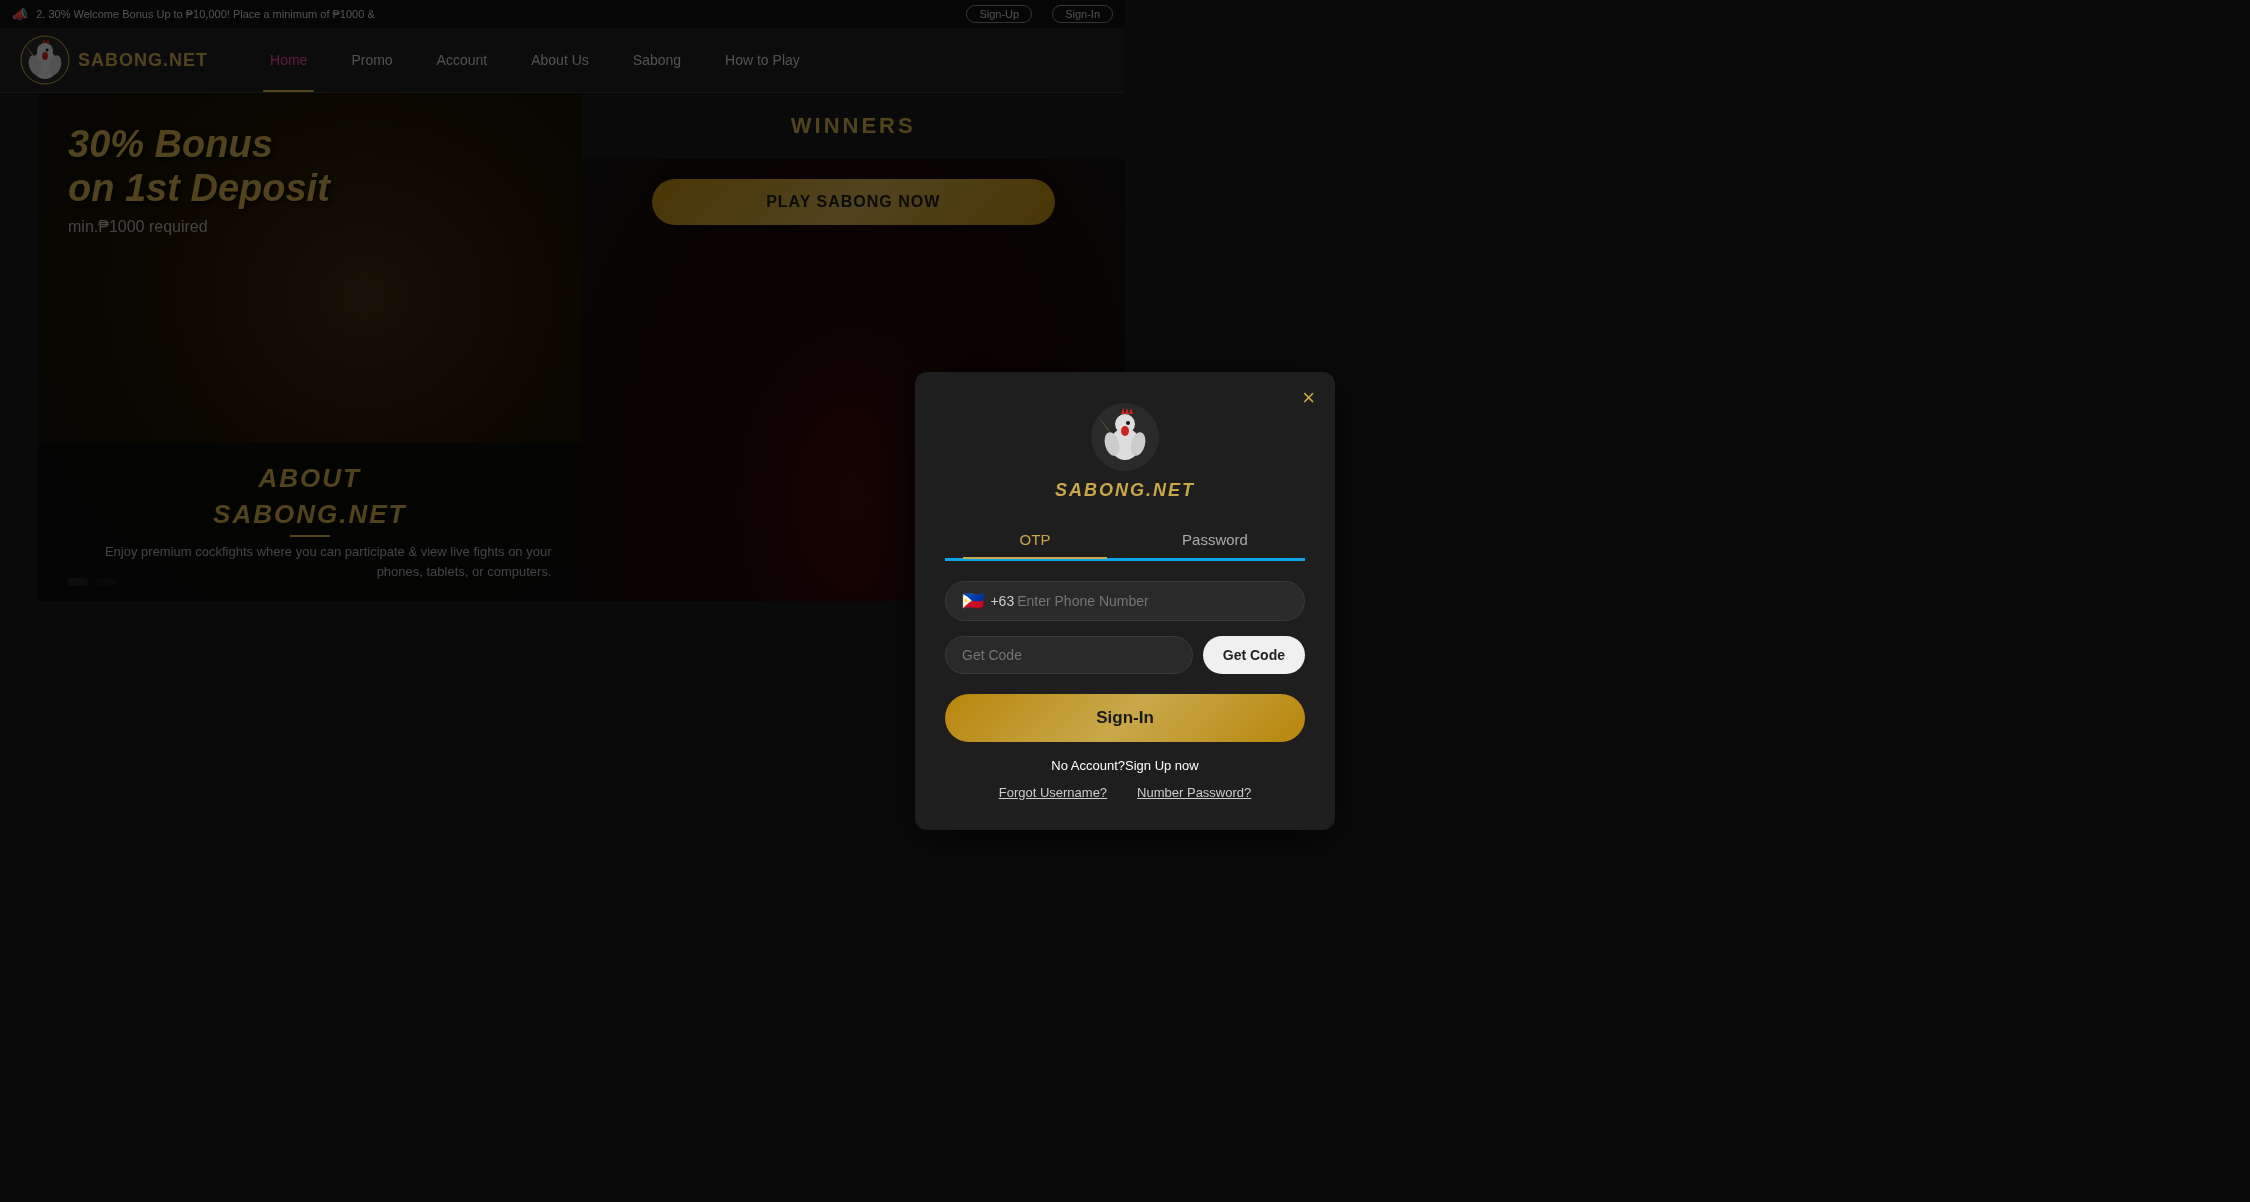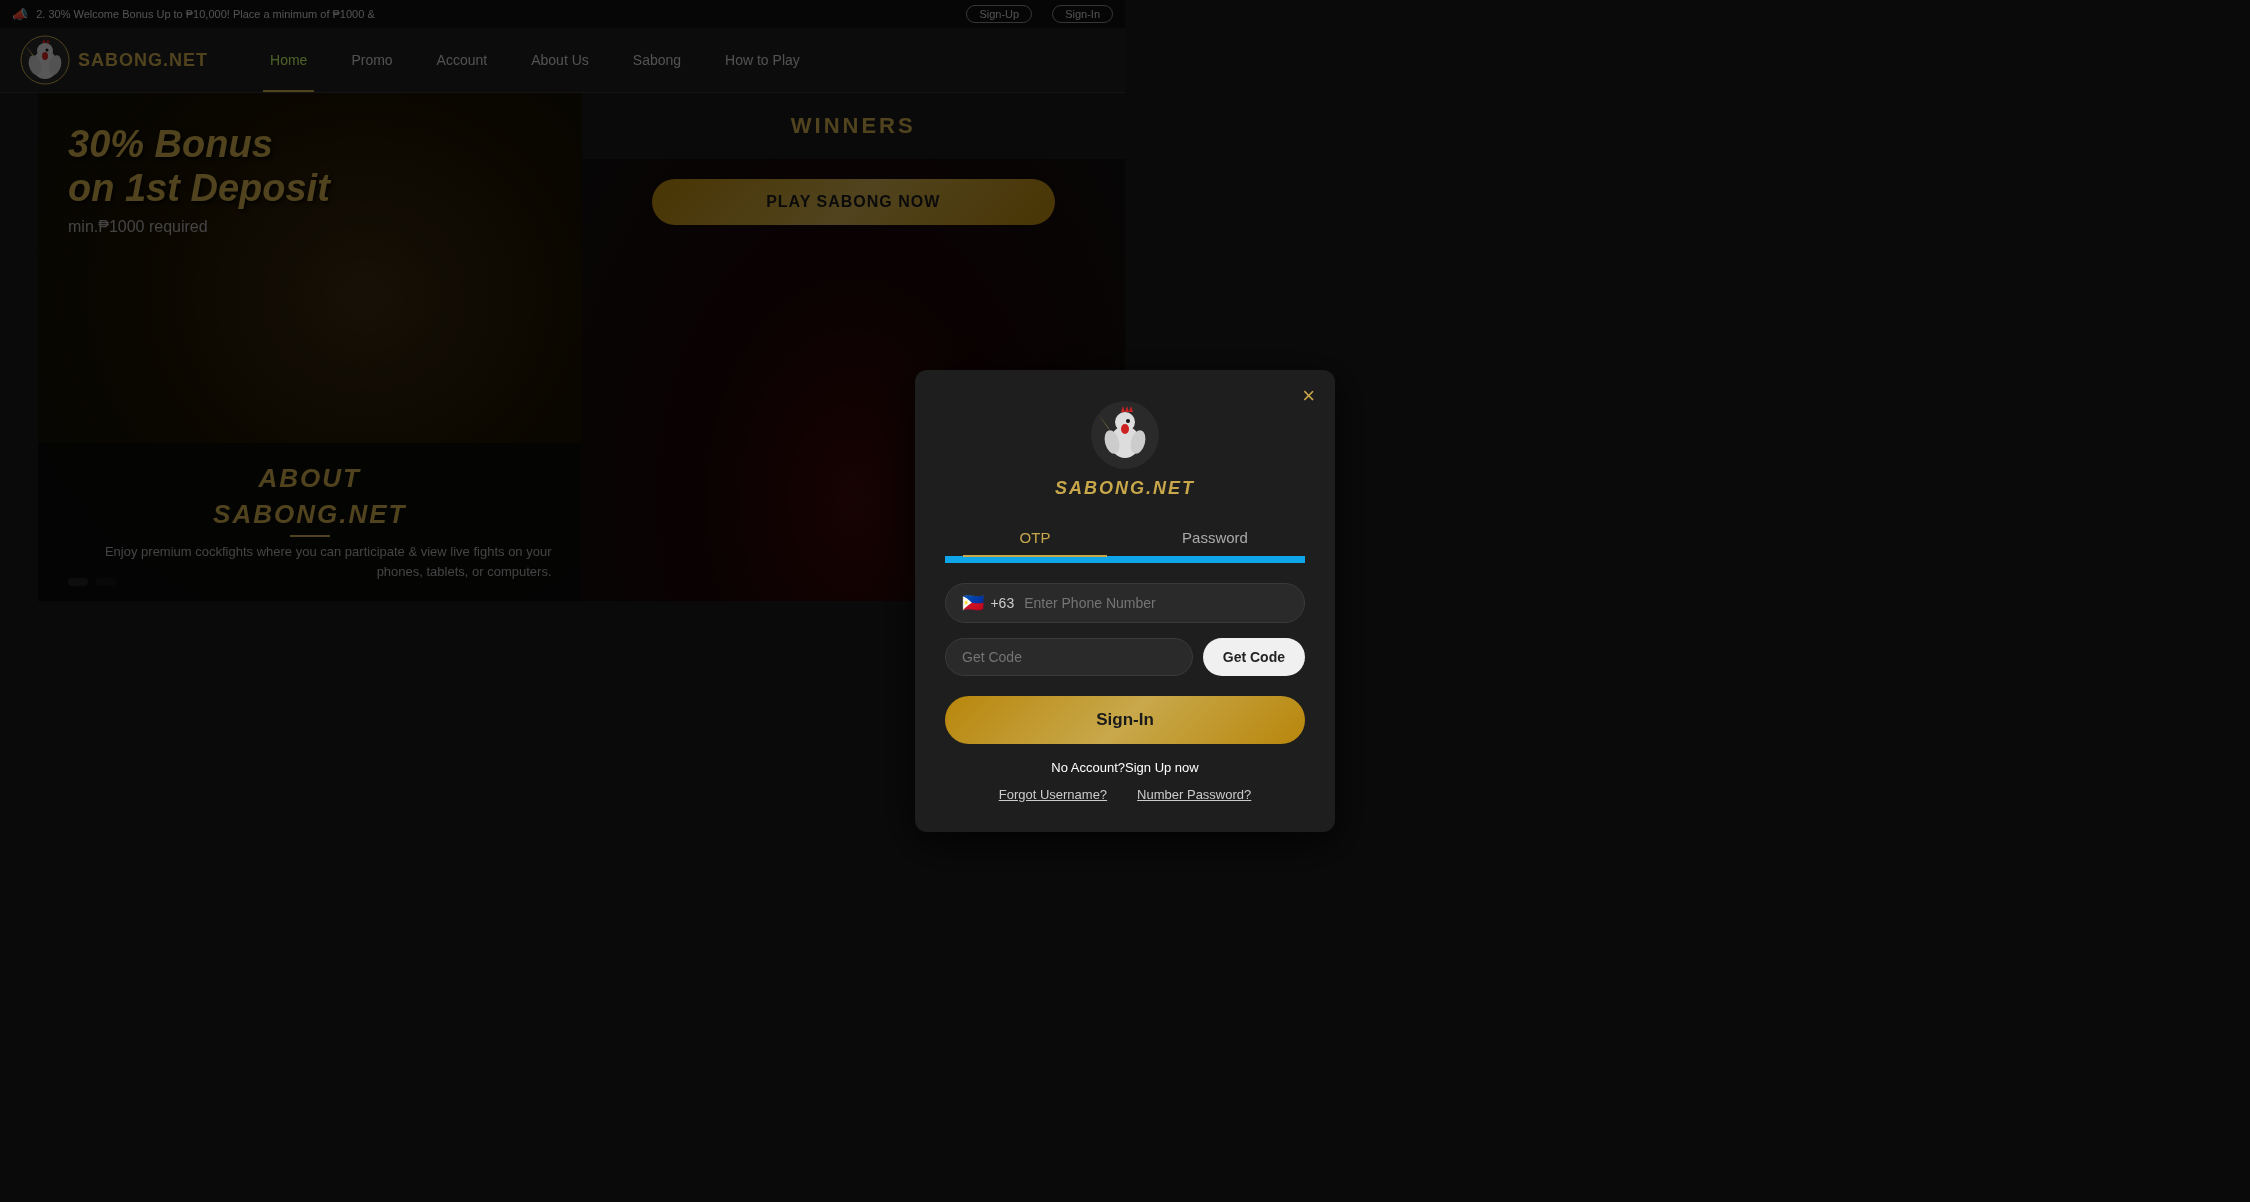--- a/index.html
+++ b/index.html
@@ -80,21 +80,21 @@
       color: #ccc;
       padding: 0 22px;
       font-size: 14px;
       cursor: pointer;
       height: 100%;
       display: flex;
       align-items: center;
       position: relative;
     }
     .nav-item.active {
-      color: #bef264;
+      color: #ec4899;
     }
     .nav-item.active::after {
       content: '';
       position: absolute;
       bottom: 0;
       left: 15px;
       right: 15px;
       height: 2px;
       background: #c8a84b;
     }
@@ -273,21 +273,21 @@
     }
     .modal-logo-text {
       color: #c8a84b;
       font-size: 18px;
       font-weight: bold;
       letter-spacing: 2px;
       font-style: italic;
     }
     .modal-tabs {
       display: flex;
-      border-bottom: 7px solid #0ea5e9;
+      border-bottom: 3px solid #0ea5e9;
       margin-bottom: 20px;
       justify-content: space-between;
     }
     .modal-tab {
       flex: 1;
       text-align: center;
       padding: 10px;
       color: #aaa;
       cursor: pointer;
       font-size: 15px;
@@ -310,21 +310,21 @@
     .phone-input-wrap {
       background: #2a2a2a;
       border-radius: 25px;
       display: flex;
       align-items: center;
       padding: 8px 16px;
       margin-bottom: 15px;
       border: 1px solid #3a3a3a;
     }
     .flag-emoji { font-size: 18px; margin-right: 6px; }
-    .country-code { color: #ccc; font-size: 14px; margin-right: 10px; }
+    .country-code { color: #ccc; font-size: 14px; margin-right: 3px; }
     .phone-input {
       background: transparent;
       border: none;
       outline: none;
       color: #ccc;
       font-size: 14px;
       flex: 1;
     }
 
     

